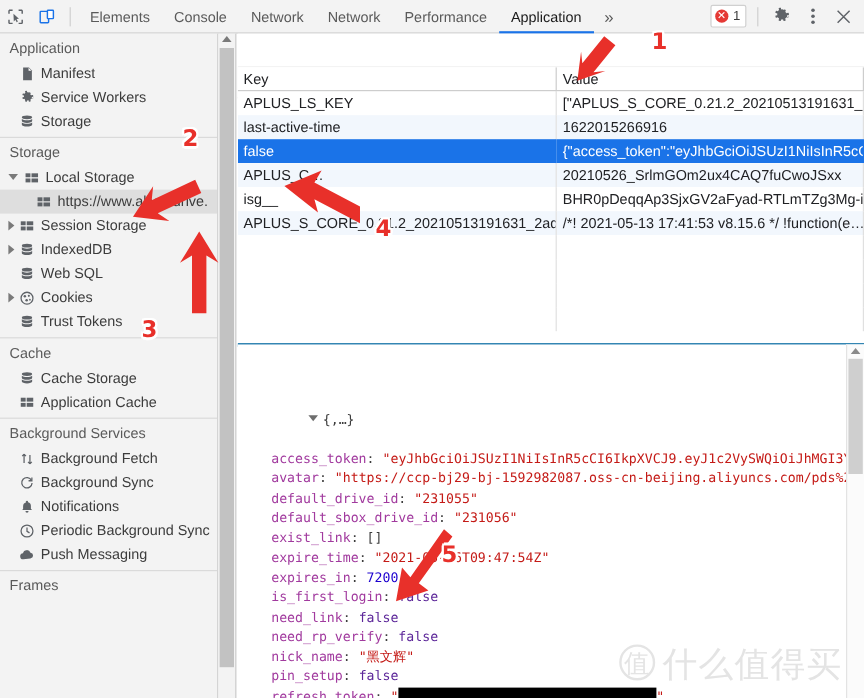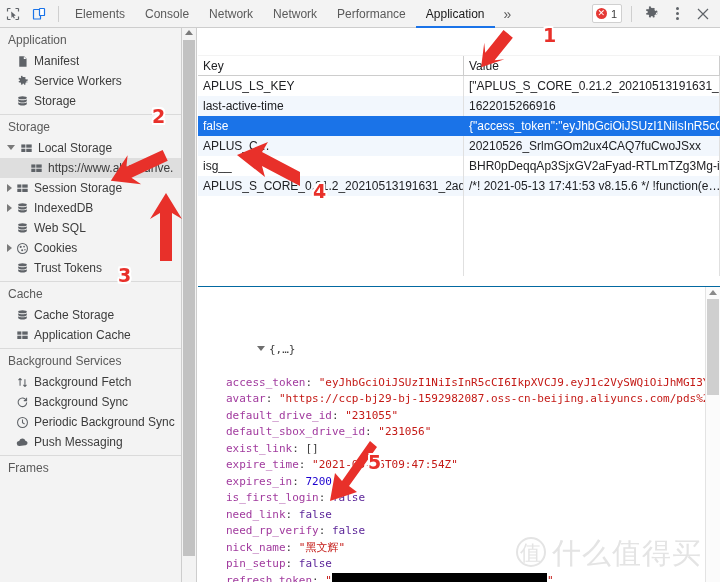--- a/index.html
+++ b/index.html
@@ -525,20 +525,30 @@
               <path d="M12.6 5.3A5.3 5.3 0 1 0 13.2 8" stroke="#5f6368" stroke-width="1.3" fill="none"></path>
               <path d="M13 2.3v3.4h-3.4" stroke="#5f6368" stroke-width="1.3" fill="none"></path>
             </svg>
           </span>
           <span class="slabel">Background Sync</span>
         </div>
         <div class="sitem">
           <span class="tri spacer"></span>
           <span class="sicon">
             <svg width="13" height="13" viewBox="0 0 16 16">
+              <path fill="#5f6368" d="M8 1.6a1.1 1.1 0 0 1 1.1 1.1v.3A3.9 3.9 0 0 1 12 6.7v3l1.2 1.5H2.8L4 10.2v-3a3.9 3.9 0 0 1 2.9-3.7v-.3A1.1 1.1 0 0 1 8 1.6z"></path>
+              <path fill="#5f6368" d="M6.4 12.2a1.6 1.6 0 0 0 3.2 0z"></path>
+            </svg>
+          </span>
+          <span class="slabel">Notifications</span>
+        </div>
+        <div class="sitem">
+          <span class="tri spacer"></span>
+          <span class="sicon">
+            <svg width="13" height="13" viewBox="0 0 16 16">
               <circle cx="8" cy="8" r="6.1" stroke="#5f6368" stroke-width="1.3" fill="none"></circle>
               <path d="M8 4.4V8.3l2.6 1.6" stroke="#5f6368" stroke-width="1.3" fill="none"></path>
             </svg>
           </span>
           <span class="slabel">Periodic Background Sync</span>
         </div>
         <div class="sitem">
           <span class="tri spacer"></span>
           <span class="sicon">
             <svg width="13" height="13" viewBox="0 0 16 16">

